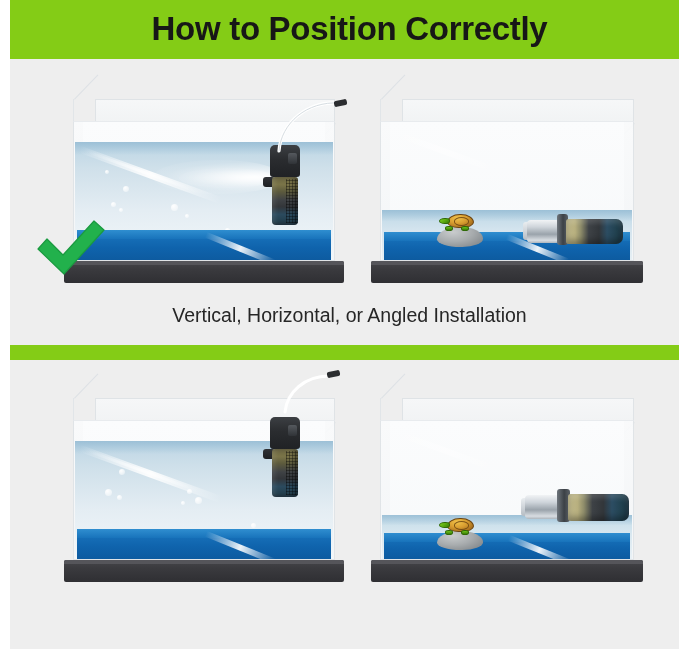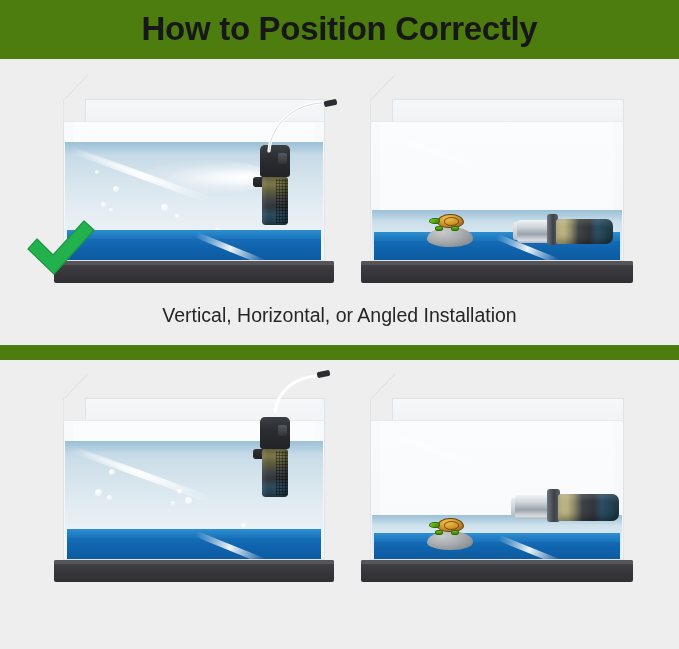--- a/index.html
+++ b/index.html
@@ -1,21 +1,21 @@
 <!DOCTYPE html>
 <html><head>
 <meta charset="utf-8">
 <style>
   html,body{margin:0;padding:0;background:#ffffff;}
   body{
     width:679px;height:649px;position:relative;overflow:hidden;
     font-family:"Liberation Sans","DejaVu Sans",sans-serif;
     color:#232323;
   }
-  .page{position:absolute;inset:0;background:#4d7c0f;}
+  .page{position:absolute;inset:0;background:#84cc16;margin-left:10px;}
 
   
   .title{
     position:absolute;left:0;top:0;width:679px;height:58px;
     display:flex;align-items:center;justify-content:center;
     font-size:33px;font-weight:700;letter-spacing:-0.3px;color:#171717;
     white-space:nowrap;
   }
 
   

